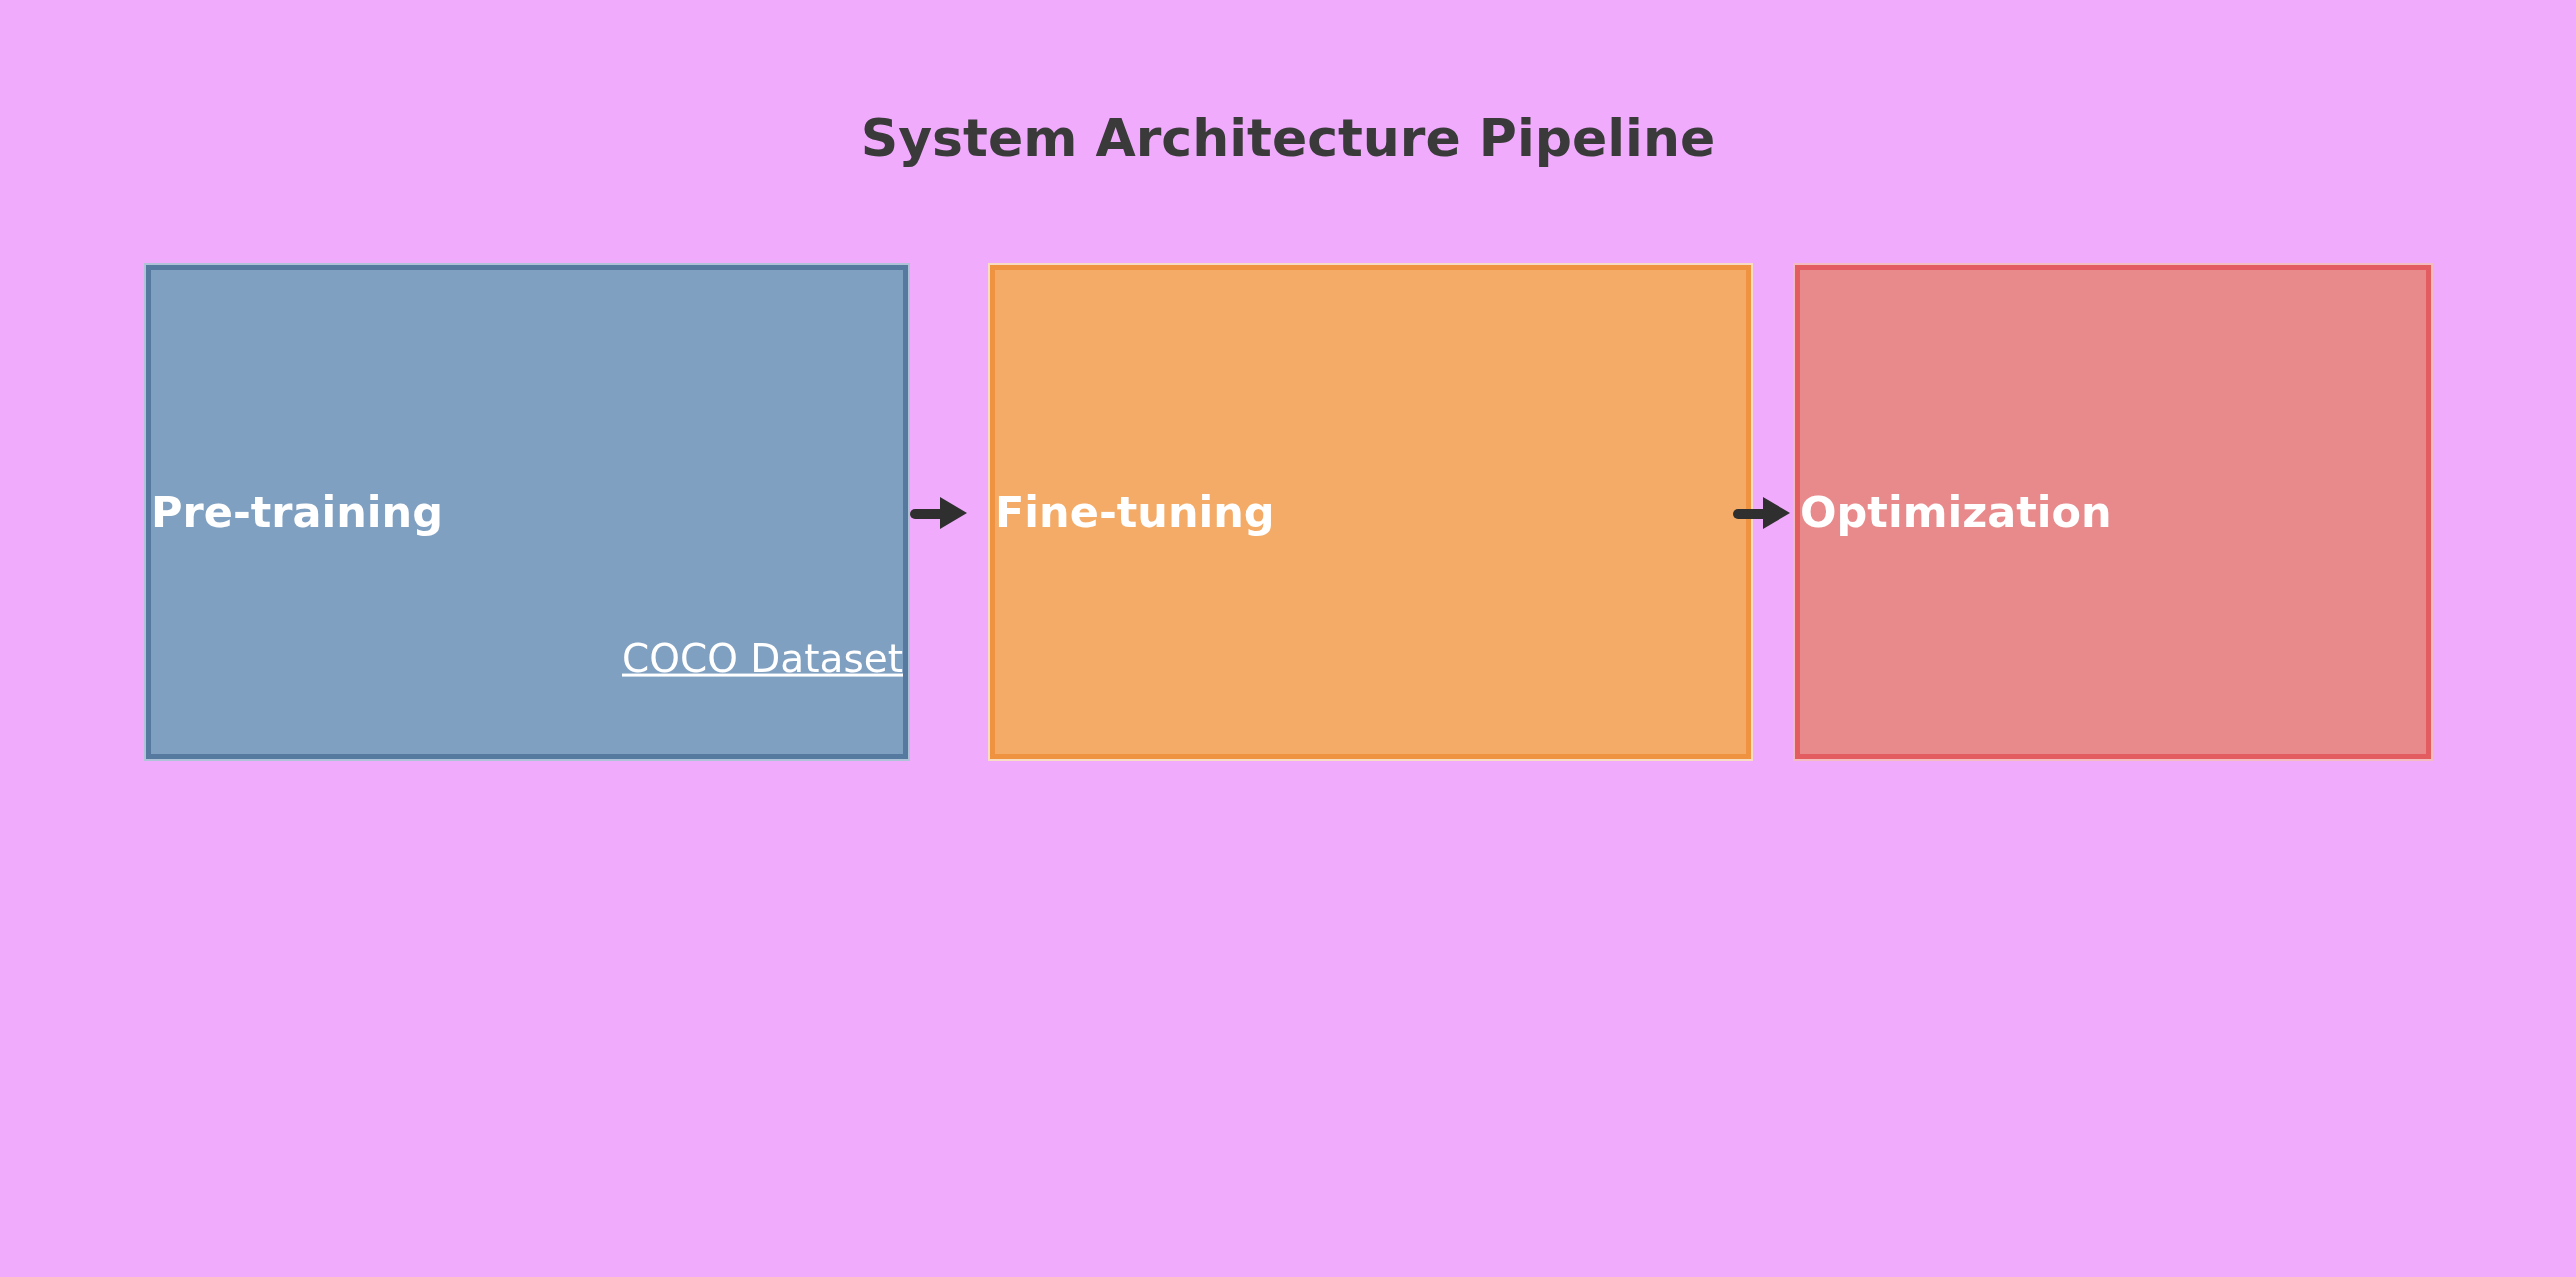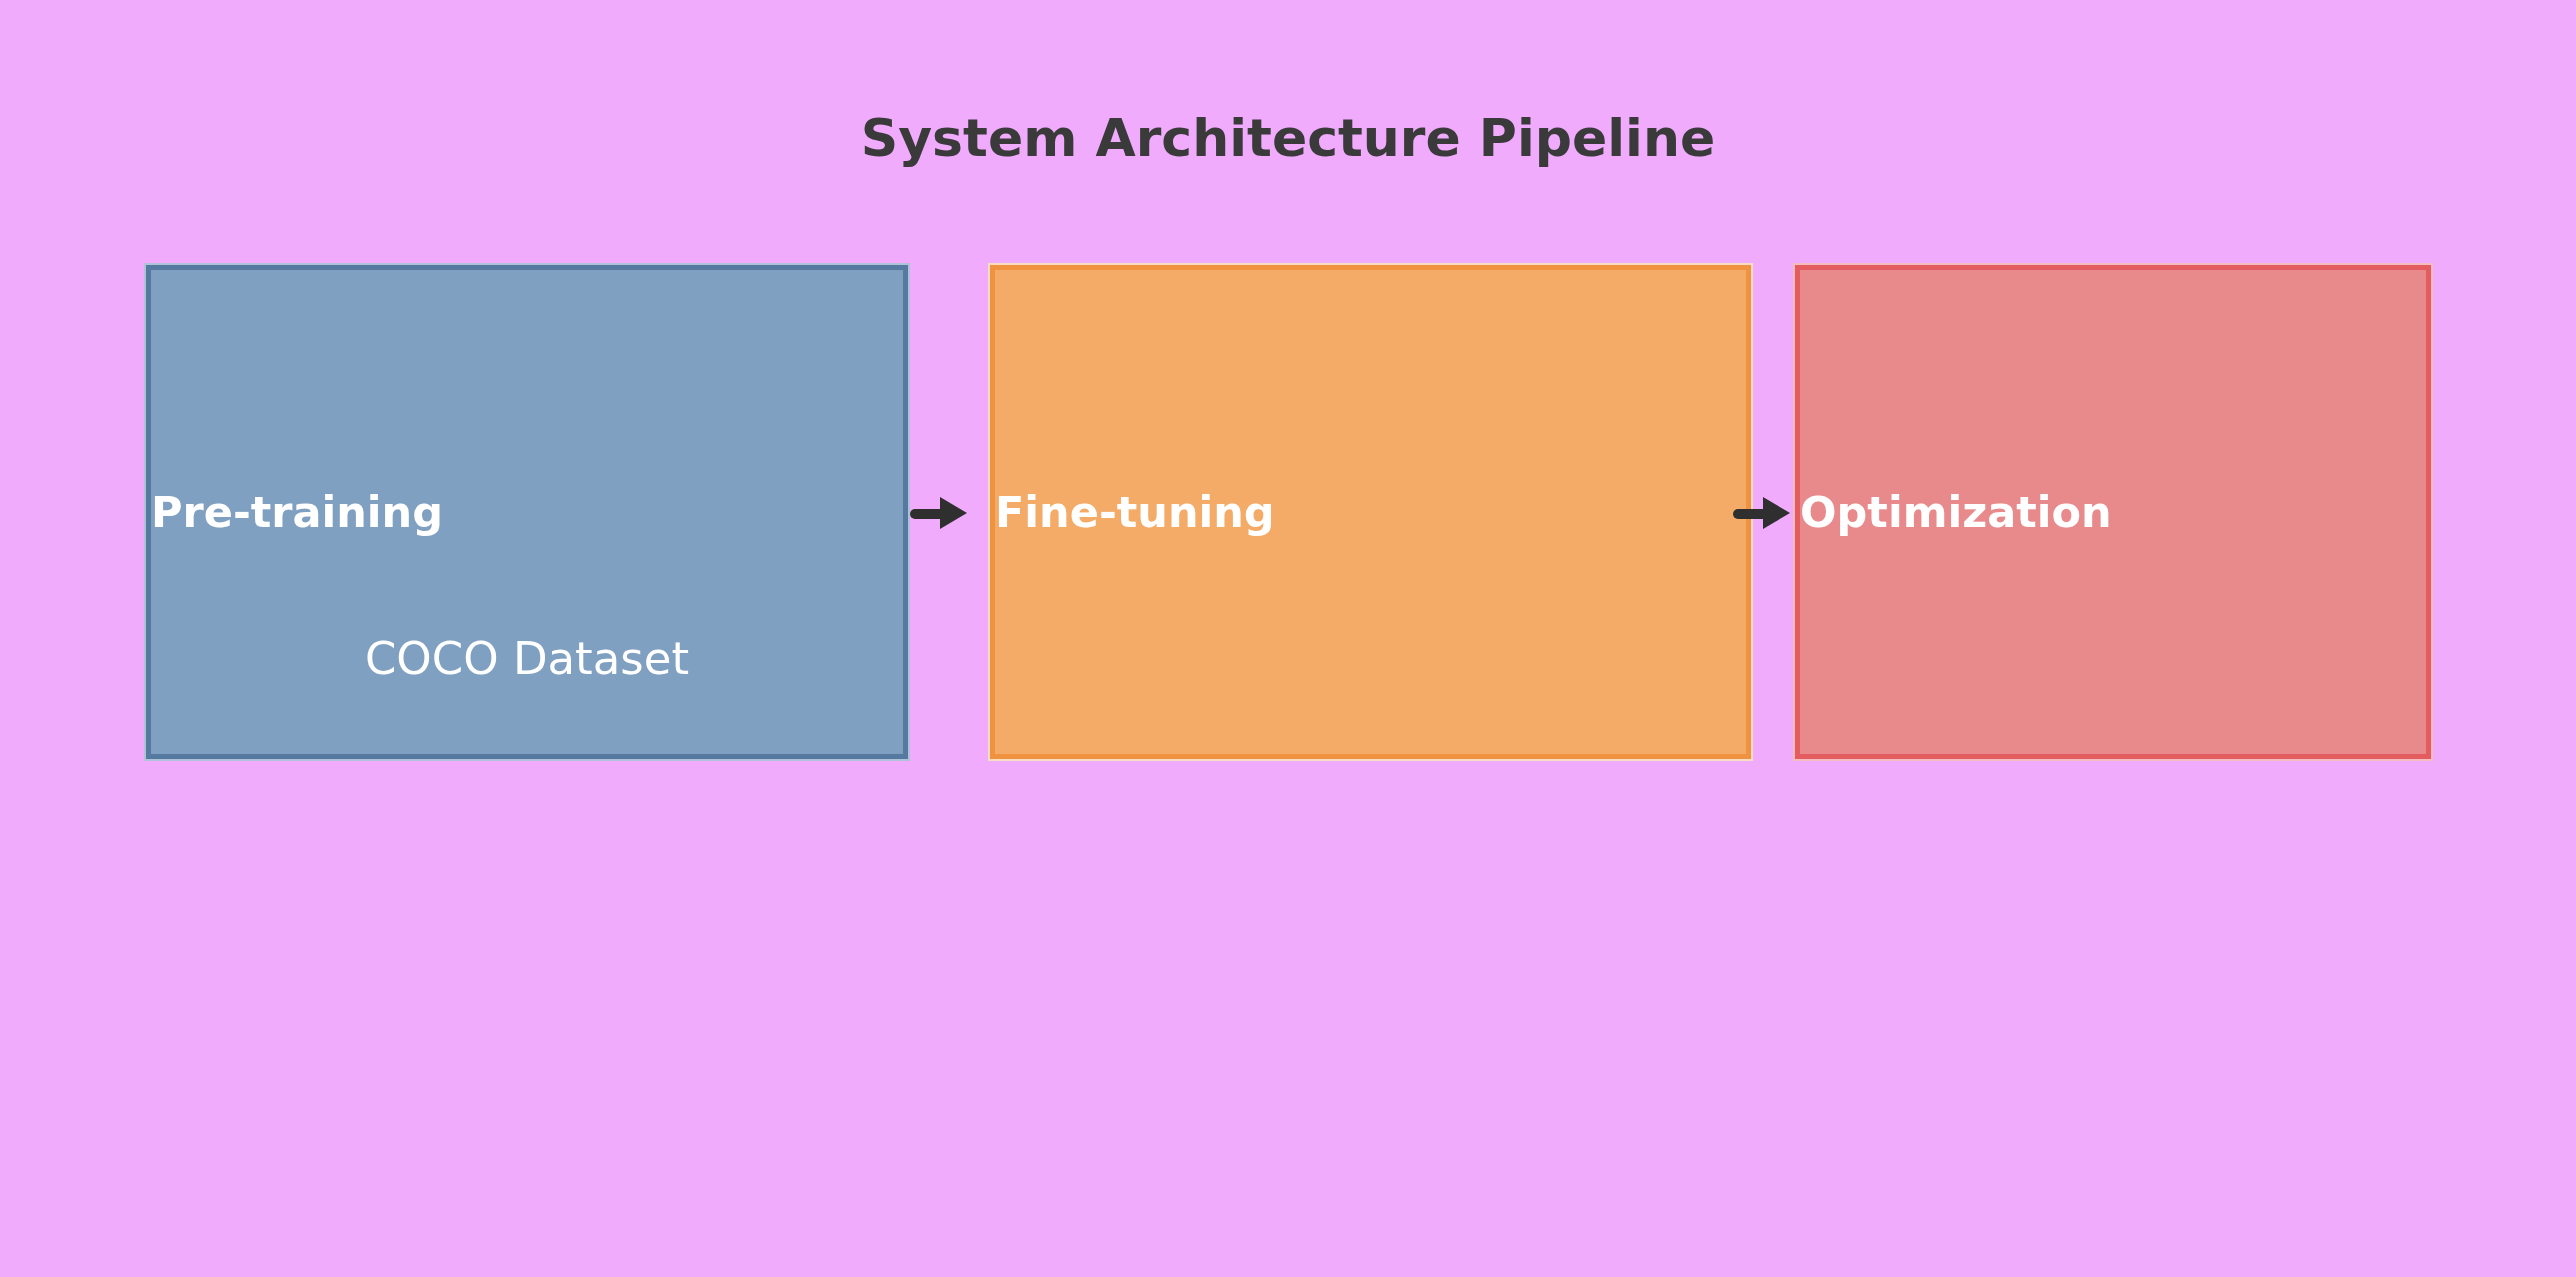--- a/index.html
+++ b/index.html
@@ -46,24 +46,25 @@
     font-size: 43px;
     font-weight: bold;
     line-height: 1.15;
   }
   .stage-sublabel {
     position: absolute;
     left: 0;
     right: 0;
     top: 389px;
     transform: translateY(-50%);
-    text-align: center;
-    font-size: 45px;
+    text-align: right;
+    font-size: 39px;
     font-weight: normal;
     line-height: 1.15;
+    text-decoration: underline;
   }
   .arrow {
     position: absolute;
     top: 514px;
     width: 58px;
     height: 0;
   }
   .arrow.arrow-0 { left: 910px; }
   .arrow.arrow-1 { left: 1733px; }
   .arrow-shaft {

